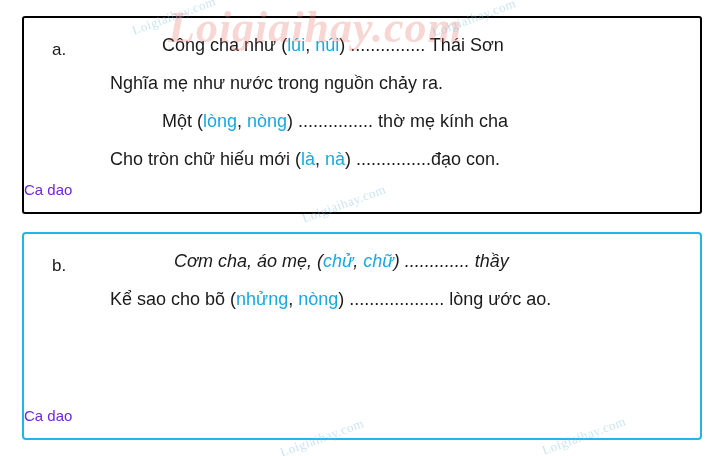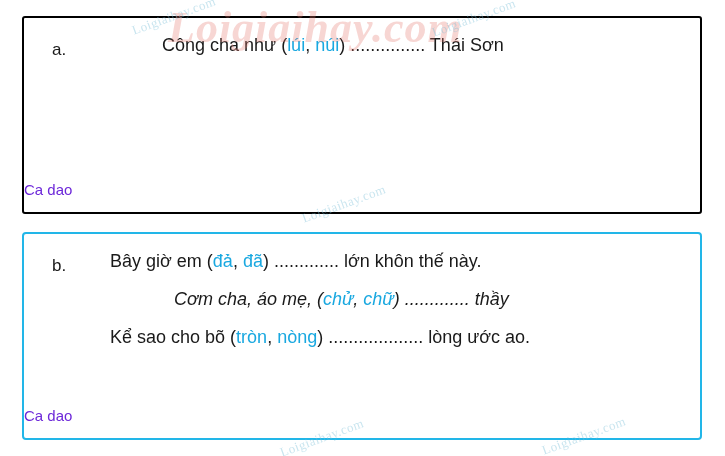--- a/index.html
+++ b/index.html
@@ -119,25 +119,27 @@
   <div class="wm-small" style="left:430px; top:10px;">Loigiaihay.com</div>
   <div class="wm-small" style="left:300px; top:196px;">Loigiaihay.com</div>
   <div class="wm-small" style="left:278px; top:430px;">Loigiaihay.com</div>
   <div class="wm-small" style="left:540px; top:428px;">Loigiaihay.com</div>
 </div>
 
 <div class="box box-a">
   <div class="label">a.</div>
   <div class="lines" id="lines-a">
       <div class="line indent"><span>Công cha như (</span><span class="blue">lúi</span><span>, </span><span class="blue">núi</span><span>) ............... Thái Sơn</span></div>
+      <div class="line indent3"><span>Nghĩa mẹ như nước trong nguồn chảy ra.</span></div>
+      <div class="line indent"><span>Một (</span><span class="blue">lòng</span><span>, </span><span class="blue">nòng</span><span>) ............... thờ mẹ kính cha</span></div>
+      <div class="line indent3"><span>Cho tròn chữ hiếu mới (</span><span class="blue">là</span><span>, </span><span class="blue">nà</span><span>) ...............đạo con.</span></div>
     </div>
   <div class="source" style="position:absolute; right:0; bottom:14px; left:0;">Ca dao</div>
 </div>
 
 <div class="box box-b">
   <div class="label">b.</div>
   <div class="lines" id="lines-b">
-      <div class="line indent3"><span>Bây giờ em (</span><span class="blue">đả</span><span>, </span><span class="blue">đã</span><span>) ............. lớn khôn thế này.</span></div>
       <div class="line indent2"><span>Cơm cha, áo mẹ, (</span><span class="blue">chử</span><span>, </span><span class="blue">chữ</span><span>) ............. thầy</span></div>
-      <div class="line indent3"><span>Kể sao cho bõ (</span><span class="blue">tròn</span><span>, </span><span class="blue">nòng</span><span>) ................... lòng ước ao.</span></div>
+      <div class="line indent3"><span>Kể sao cho bõ (</span><span class="blue">nhửng</span><span>, </span><span class="blue">nòng</span><span>) ................... lòng ước ao.</span></div>
     </div>
   <div class="source" style="position:absolute; right:0; bottom:14px; left:0;">Ca dao</div>
 </div>
 
 </body></html>

